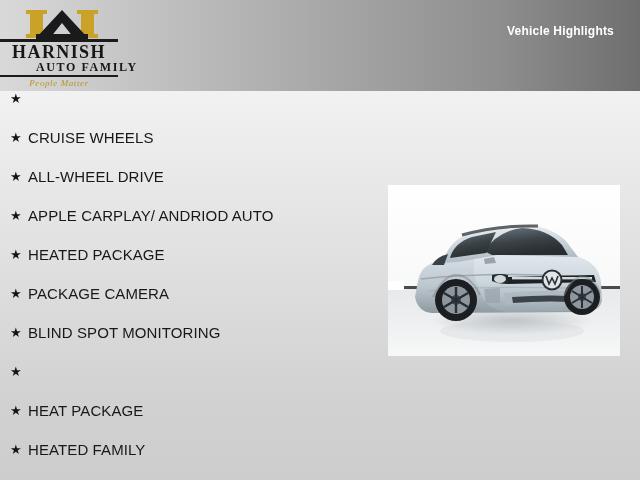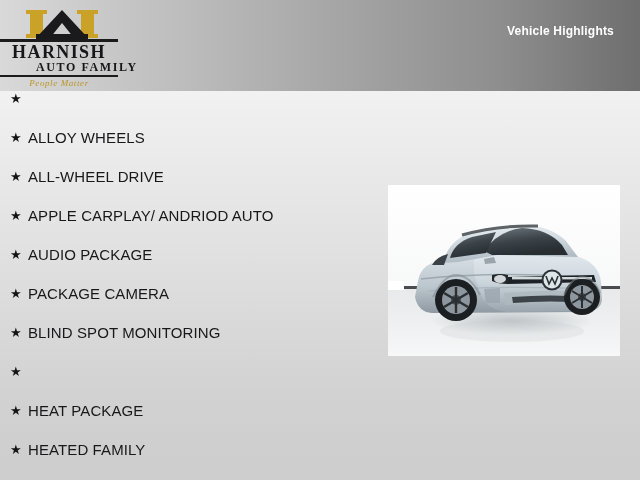--- a/index.html
+++ b/index.html
@@ -187,36 +187,36 @@
   </div>
 
   <div class="features">
 
     <div class="feature-row">
       <span class="feature-star">★</span>
     </div>
 
     <div class="feature-row">
       <span class="feature-star">★</span>
-      <span class="feature-label">ALLOY WHEELS</span>
+      <span class="feature-label">CRUISE WHEELS</span>
     </div>
 
     <div class="feature-row">
       <span class="feature-star">★</span>
       <span class="feature-label">ALL-WHEEL DRIVE</span>
     </div>
 
     <div class="feature-row">
       <span class="feature-star">★</span>
       <span class="feature-label">APPLE CARPLAY/ ANDRIOD AUTO</span>
     </div>
 
     <div class="feature-row">
       <span class="feature-star">★</span>
-      <span class="feature-label">AUDIO PACKAGE</span>
+      <span class="feature-label">HEATED PACKAGE</span>
     </div>
 
     <div class="feature-row">
       <span class="feature-star">★</span>
       <span class="feature-label">PACKAGE CAMERA</span>
     </div>
 
     <div class="feature-row">
       <span class="feature-star">★</span>
       <span class="feature-label">BLIND SPOT MONITORING</span>

